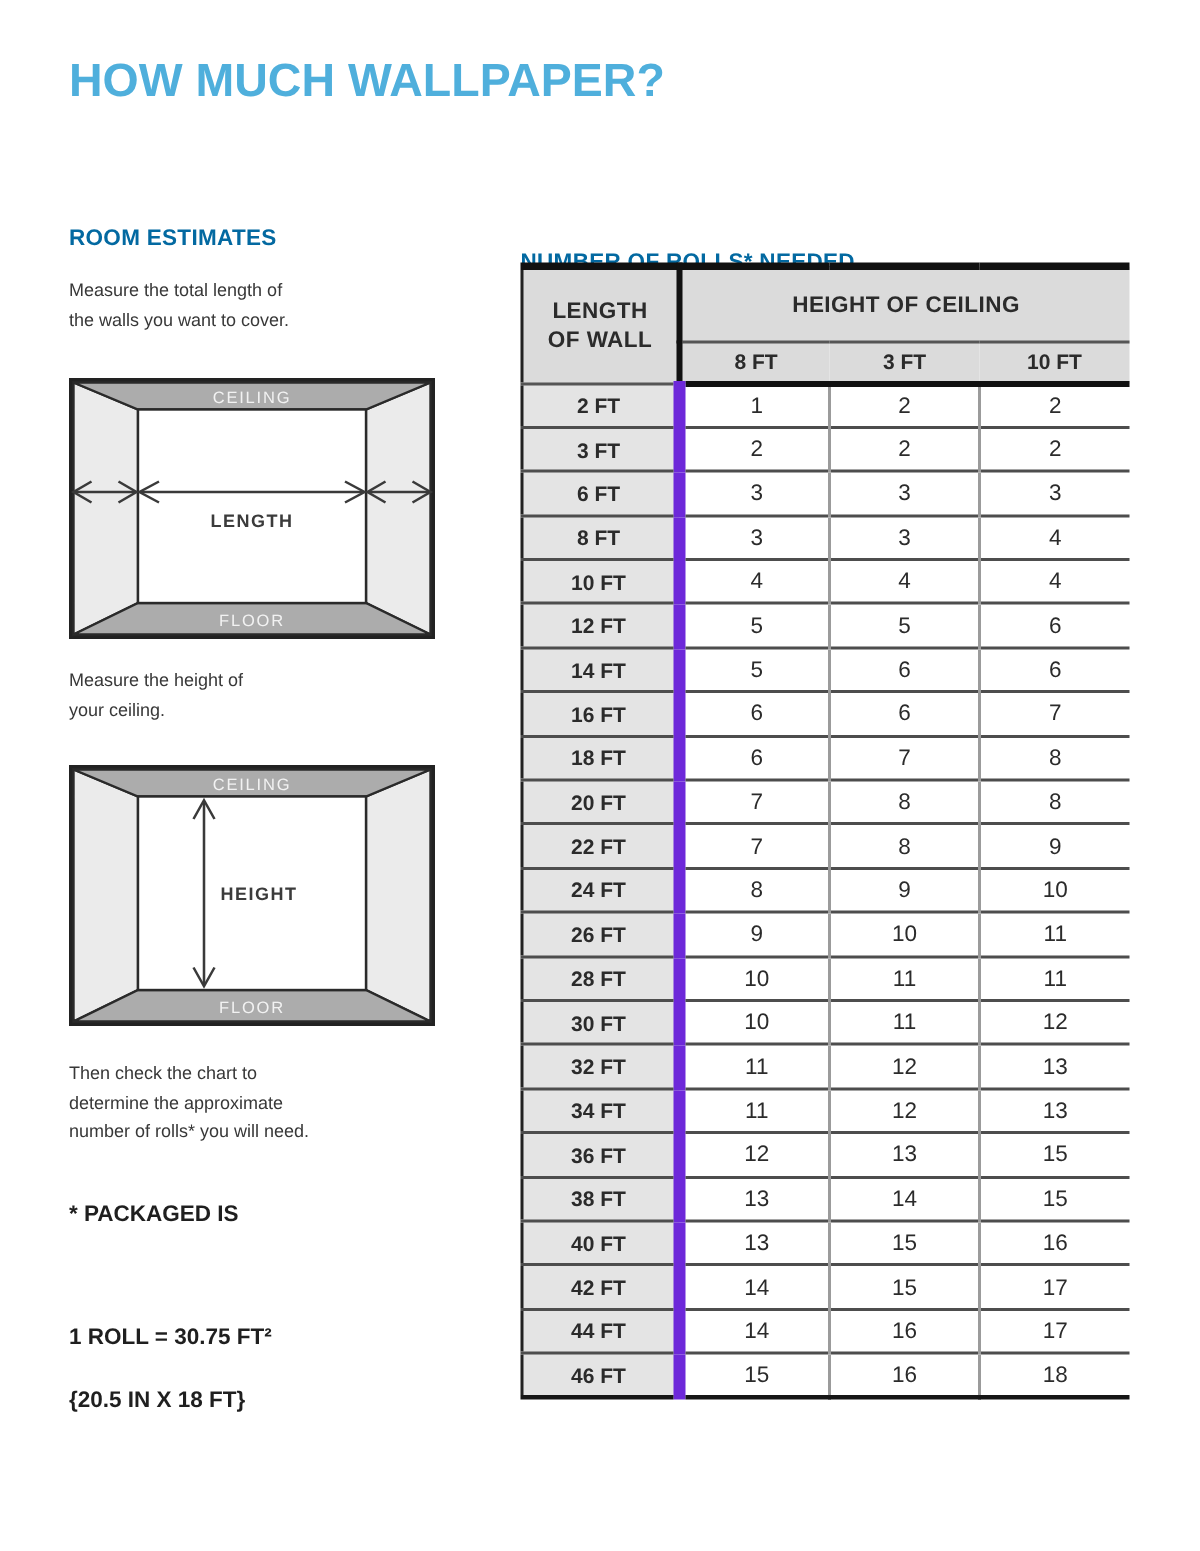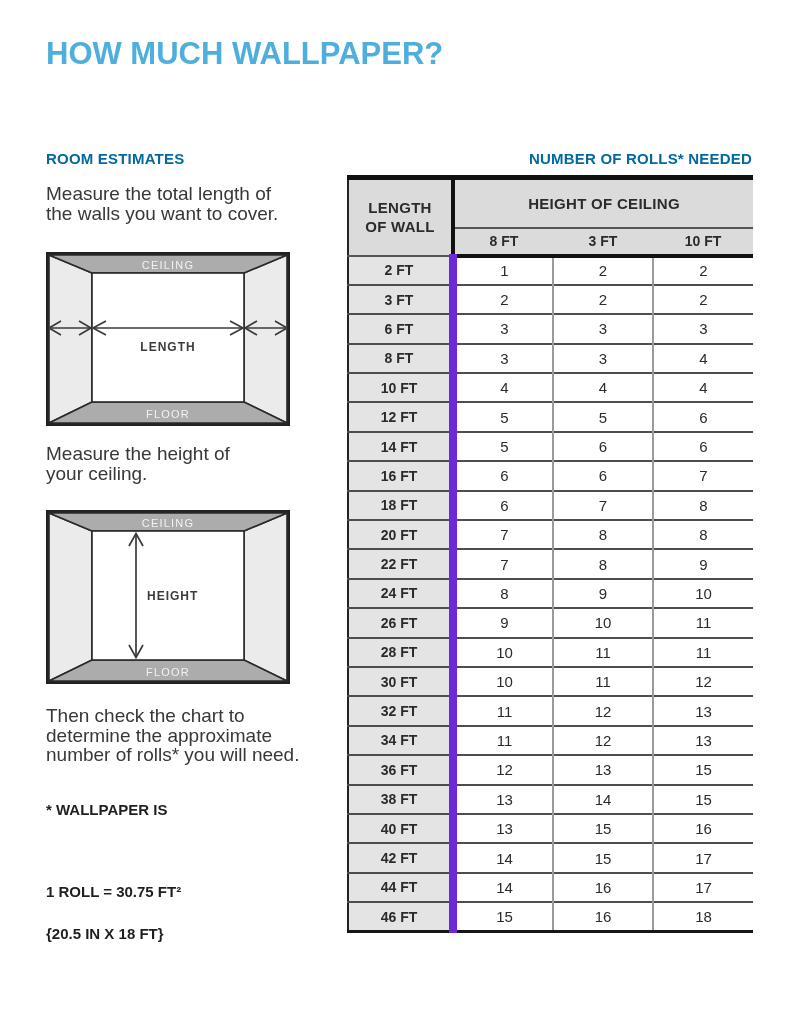--- a/index.html
+++ b/index.html
@@ -21,25 +21,25 @@
     color: #4fafdc;
   }
   .section-heading {
     position: absolute;
     font-size: 15px;
     font-weight: bold;
     letter-spacing: 0.2px;
     color: #0369a1;
   }
   .heading-left { left: 46px; top: 150px; }
-  .heading-right { left: 347px; top: 150px; width: 405px; text-align: right; }
+  .heading-right { left: 347px; top: 166px; width: 405px; text-align: left; }
   .body-text {
     position: absolute;
     left: 46px;
-    font-size: 19px;
+    font-size: 12px;
     line-height: 19.5px;
     color: #383838;
     white-space: pre-line;
   }
   .step1 { top: 184px; }
   .step2 { top: 444px; }
   .step3 { top: 706px; }
   .note-bold {
     position: absolute;
     left: 46px;
@@ -148,21 +148,21 @@
     <text x="122" y="16.5" text-anchor="middle" font-size="11" font-weight="500" letter-spacing="1.2" fill="#f2f2f2">CEILING</text>
     <text x="122" y="165.5" text-anchor="middle" font-size="11" font-weight="500" letter-spacing="1.2" fill="#f2f2f2">FLOOR</text>
     <text x="101" y="90" text-anchor="start" font-size="12" font-weight="600" letter-spacing="1" fill="#3b3b3b">HEIGHT</text>
   </svg>
 
   <p class="body-text step3">Then check the chart to
 determine the approximate
 number of rolls* you will need.</p>
 
   <div class="note-bold rolls-note">
-    <div>* WALLPAPER IS</div>
+    <div>* PACKAGED IS</div>
   </div>
 
   <div class="note-bold roll-spec">
     <div>1 ROLL = 30.75 FT²</div>
     <div>{20.5 IN X 18 FT}</div>
   </div>
 
   <div class="section-heading heading-right">NUMBER OF ROLLS* NEEDED</div>
 
   <div class="table-wrap">

